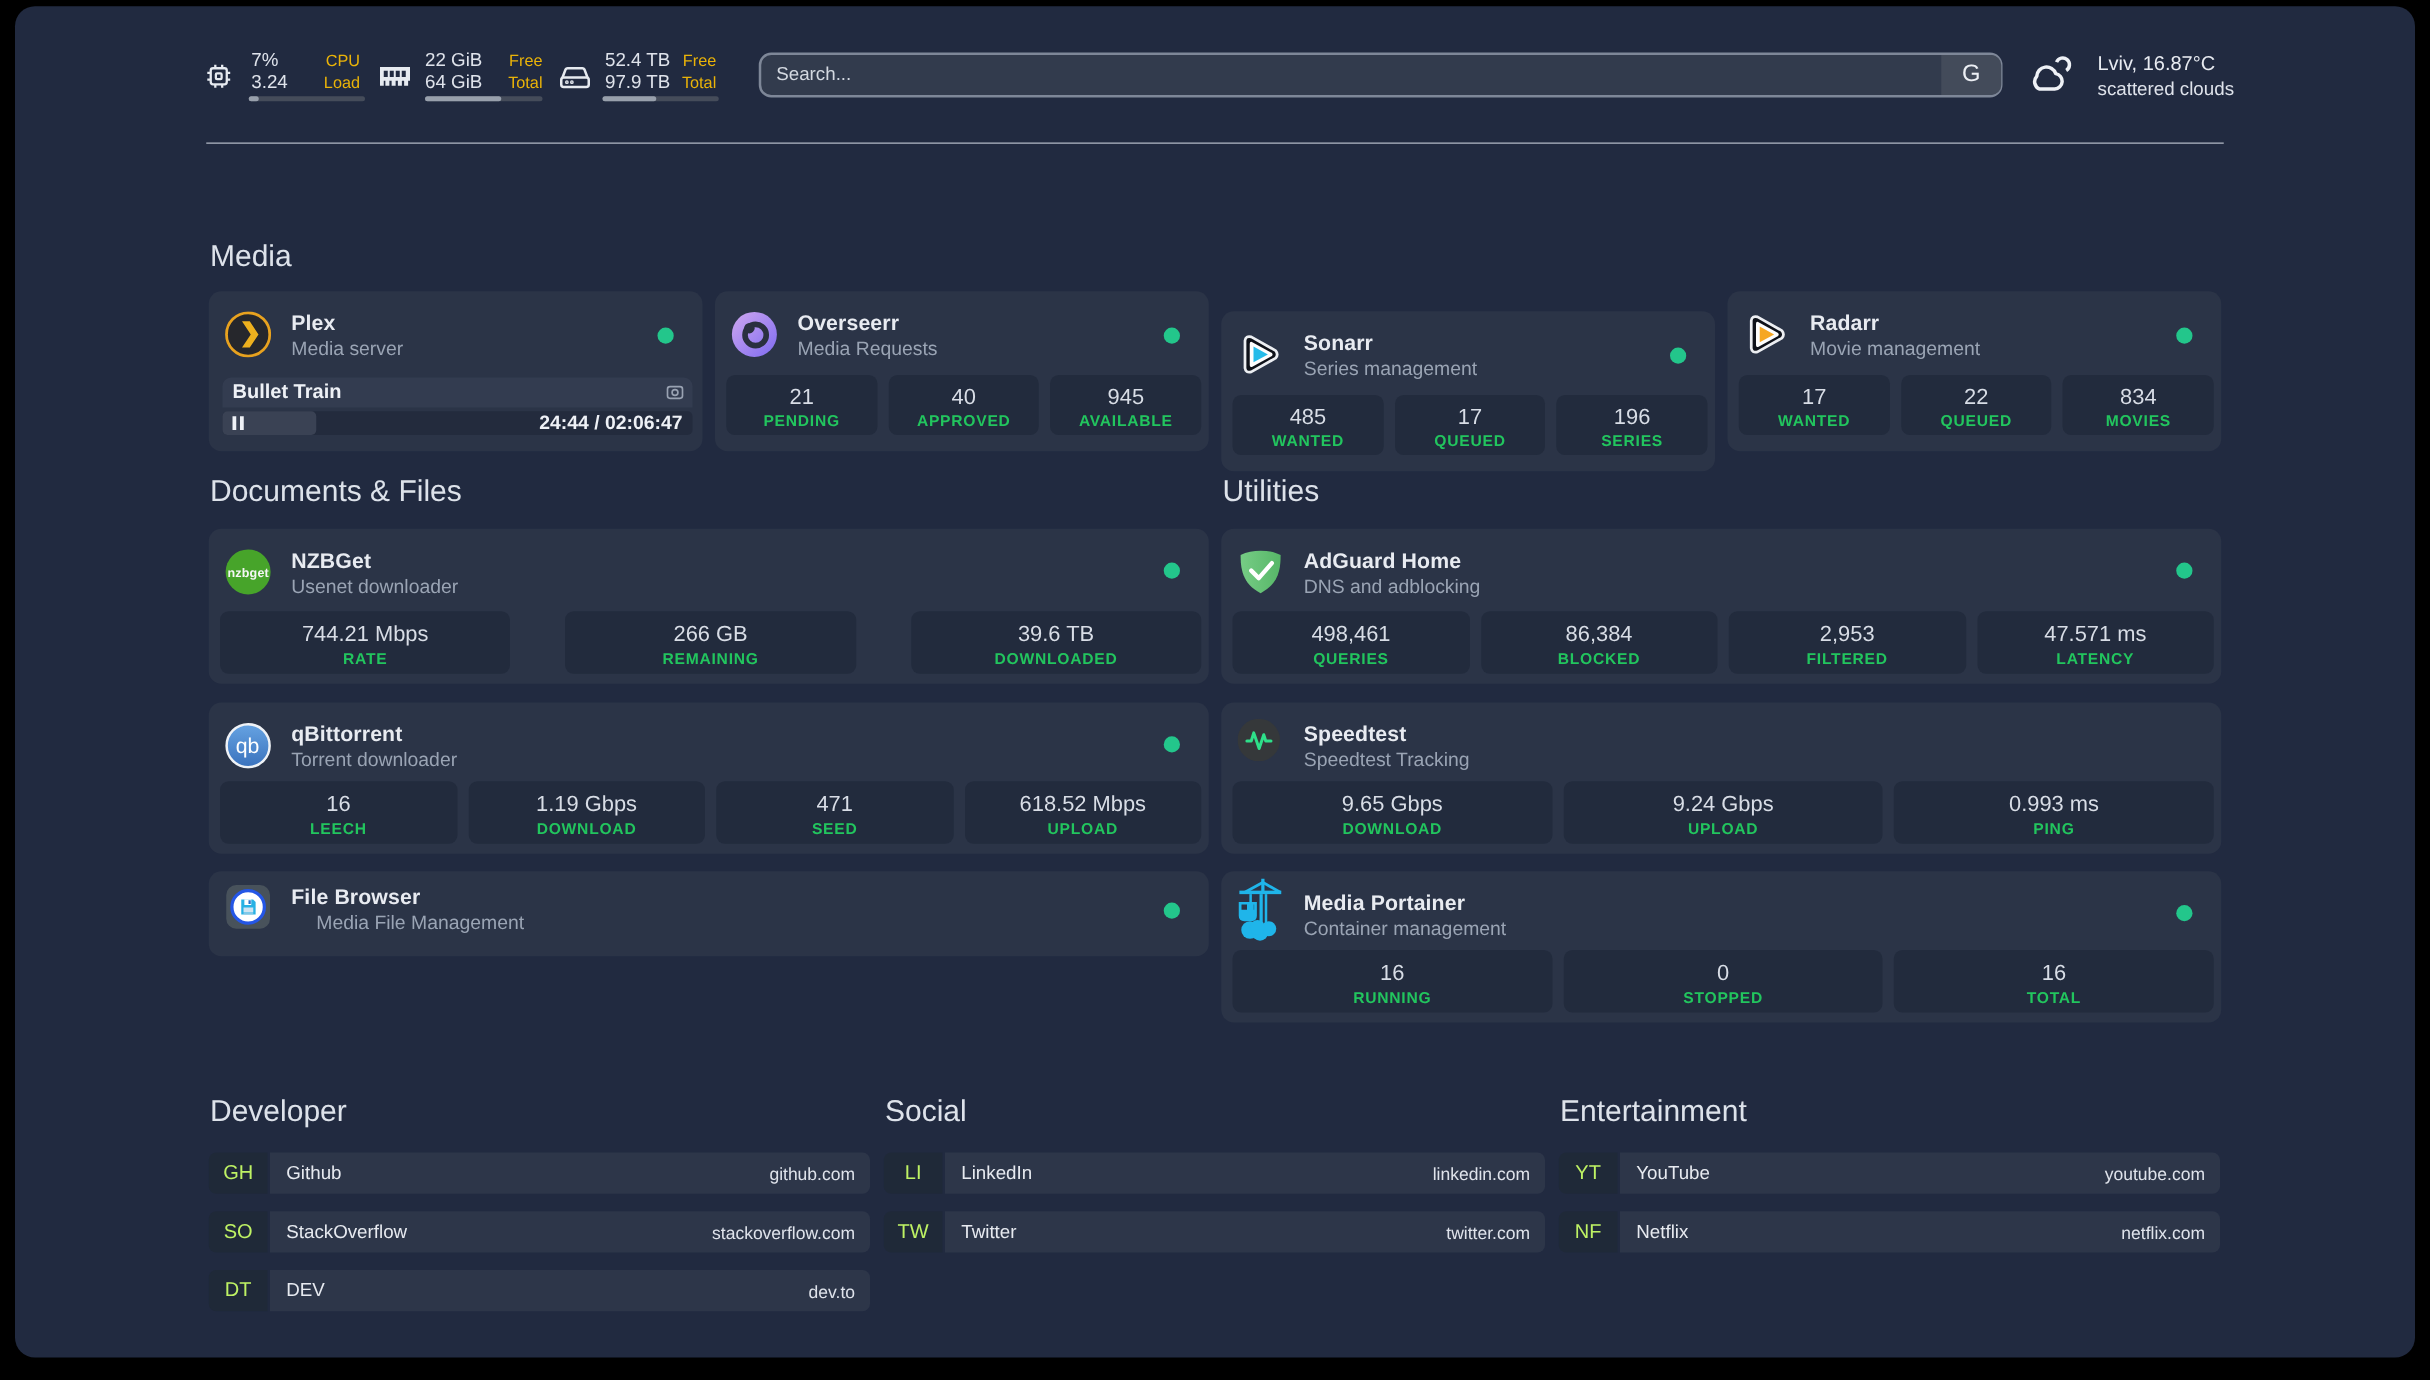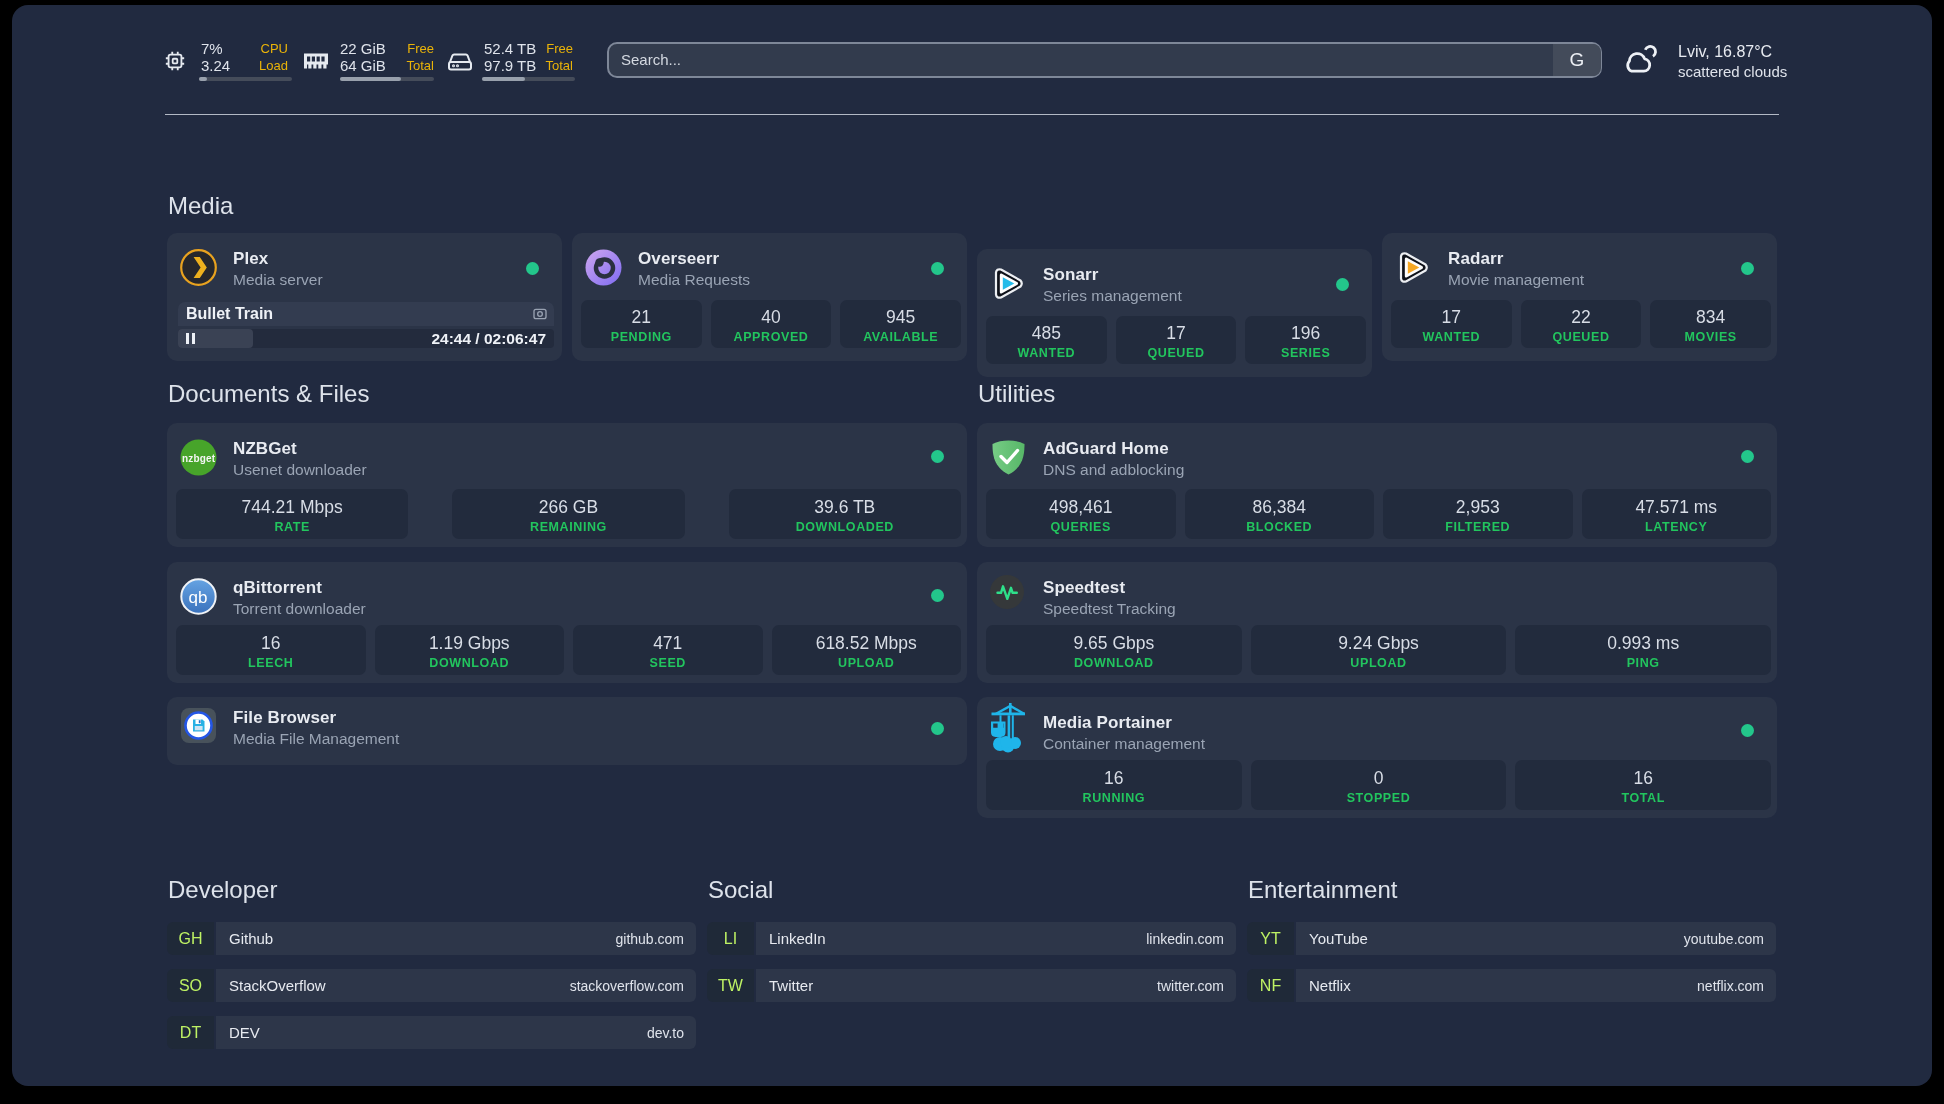--- a/index.html
+++ b/index.html
@@ -248,21 +248,21 @@
   <div class="abs" style="left:14px;top:11px;width:35px;height:35px;background:#48525b;border-radius:8px;"></div>
   <svg class="abs" style="left:17px;top:14px;" width="29" height="29" viewBox="0 0 29 29">
       <circle cx="14.5" cy="14.5" r="13" fill="#fff" stroke="#2456e6" stroke-width="2.6"></circle>
       <path d="M9 8.5 h9.5 l2 2 v10 h-11.5 z" fill="#28b1e4"></path>
       <rect x="11.5" y="8.5" width="5.5" height="4.5" fill="#fff"></rect>
       <rect x="14.8" y="9.2" width="1.8" height="3" fill="#2a71c8"></rect>
       <rect x="10.8" y="15" width="7.8" height="4" fill="#cfe4f2"></rect>
       <rect x="10.8" y="19.6" width="7.8" height="1" fill="#9fcde8"></rect>
     </svg>
   <div class="tt" style="top:11px;">File Browser</div>
-  <div class="st" style="top:33px;">Media File Management</div>
+  <div class="st" style="top:33px;margin-left:20px;">Media File Management</div>
   <div class="dot" style="top:25px;"></div>
 </div>
 
 <div class="sect" style="left:978px;top:380px;">Utilities</div>
 
 <div class="card" style="left:977px;top:423px;width:800px;height:124px;">
   <svg class="icon" viewBox="0 0 37 37">
       <defs>
         <linearGradient id="agg" x1="0" y1="0" x2="1" y2="0">
           <stop offset="0" stop-color="#76cc85"></stop>

